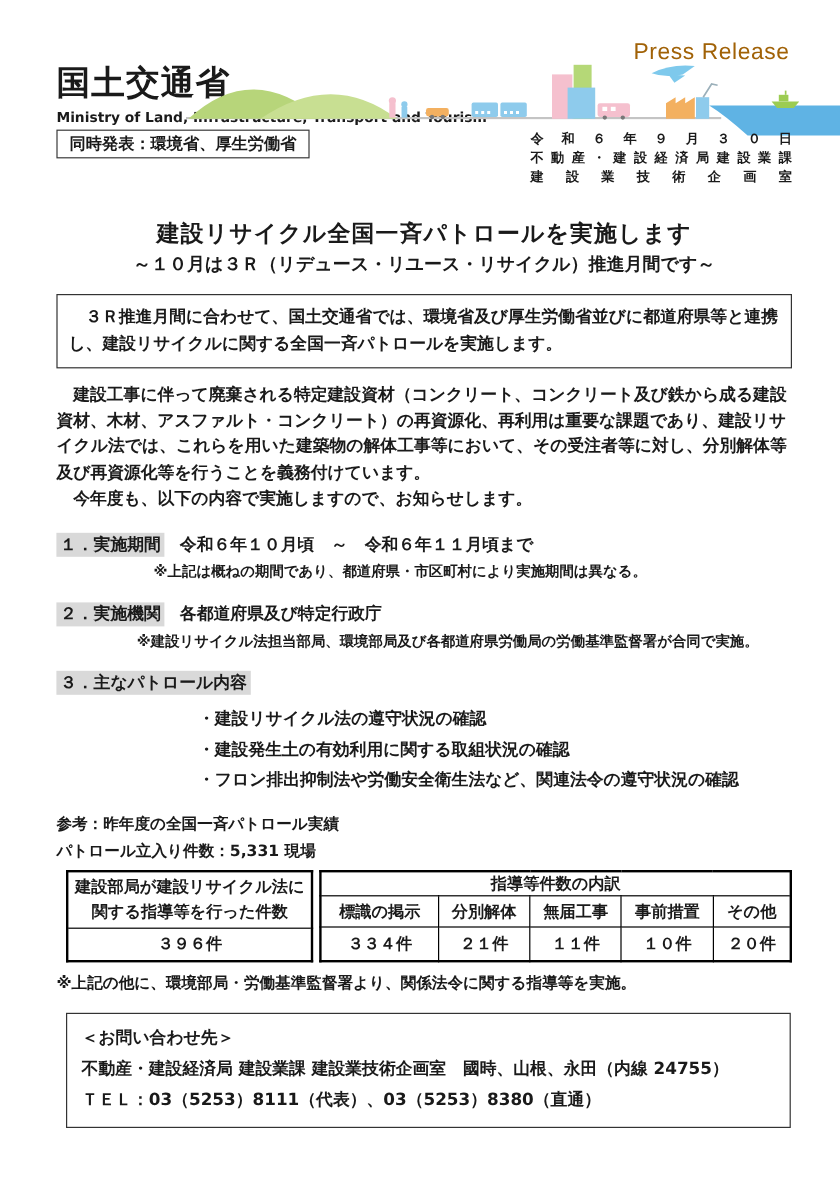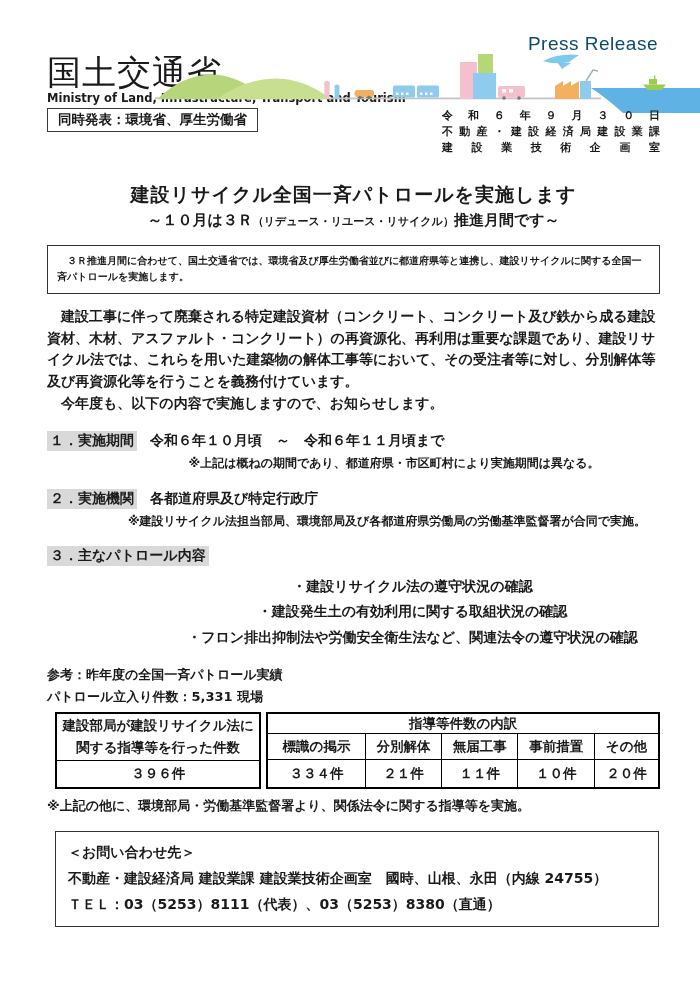--- a/index.html
+++ b/index.html
@@ -3,54 +3,54 @@
 <meta charset="utf-8">
 <style>
   html,body{margin:0;padding:0;background:#e8e8e8;}
   .page{
     position:relative;width:700px;height:996px;background:#ffffff;
     margin:0 auto;overflow:hidden;
     font-family:"DejaVu Sans",sans-serif;color:#1a1a1a;
   }
   
   .press-release{
-    position:absolute;top:33px;right:42px;font-size:19px;color:#0c4a6e;
+    position:absolute;top:33px;right:42px;font-size:19px;color:#a16207;
     font-family:"Liberation Sans",sans-serif;letter-spacing:.5px;
   }
-  .logo-ja{position:absolute;top:50px;left:47px;font-size:34px;font-weight:400;letter-spacing:1px;}
+  .logo-ja{position:absolute;top:50px;left:47px;font-size:28px;font-weight:700;letter-spacing:1px;}
   .logo-en{position:absolute;top:91px;left:47px;font-size:11.5px;font-weight:600;}
   .illus{position:absolute;top:46px;left:155px;width:545px;height:68px;}
   
   .content{position:absolute;top:108px;left:47px;width:613px;}
   .meta-row{display:flex;justify-content:space-between;align-items:flex-start;}
   .release-box{
     border:1.5px solid #3a3a3a;padding:2px 10px;font-size:13.5px;font-weight:600;
   }
   .date-block{width:218px;font-size:11px;font-weight:600;line-height:1.45;}
   .jline{text-align:justify;text-align-last:justify;}
   
   .title-block{margin-top:26px;text-align:center;}
   .title-main{font-size:19px;font-weight:700;letter-spacing:1px;}
   .title-sub{font-size:15px;font-weight:700;margin-top:3px;}
-  .title-sub .paren{font-size:11px;}
+  .title-sub .paren{font-size:15px;}
   
   .summary-box{
     margin-top:15px;border:1.5px solid #333;padding:7px 9px;
-    font-size:10px;font-weight:600;line-height:1.65;text-indent:1em;
+    font-size:14px;font-weight:600;line-height:1.65;text-indent:1em;
   }
   
   .body-text{margin-top:12px;font-size:14px;font-weight:600;line-height:1.55;}
   .body-text p{margin:0;text-indent:1em;}
   .uline{text-decoration:underline;text-underline-offset:3px;text-decoration-thickness:1px;}
   
   .section{margin-top:17px;font-size:14px;font-weight:600;}
   .sec-label{background:#d9d9d9;padding:1px 3px;display:inline-block;}
   .sec-content{margin-left:8px;}
-  .sec-note{font-size:12px;font-weight:600;margin-top:4px;text-align:center;}
-  .bullets{margin:8px 0 0 118px;line-height:1.8;font-size:14px;text-align:center;}
+  .sec-note{font-size:12px;font-weight:600;margin-top:4px;}
+  .bullets{margin:8px 0 0 118px;line-height:1.8;font-size:14px;}
   
   .reference{margin-top:14px;}
   .ref-heading,.ref-count{font-size:13px;font-weight:600;line-height:1.7;}
   .tables{display:flex;gap:5px;margin:4px 0 0 8px;}
   table{border-collapse:collapse;font-size:13.5px;font-weight:600;}
   td,th{border:1px solid #000;text-align:center;padding:0 4px;font-weight:600;}
   .tbl{border:2px solid #000;}
   .tbl-left{width:207px;}
   .tbl-right{width:395px;}
   .tbl-left .hdr{height:46px;line-height:1.6;}

